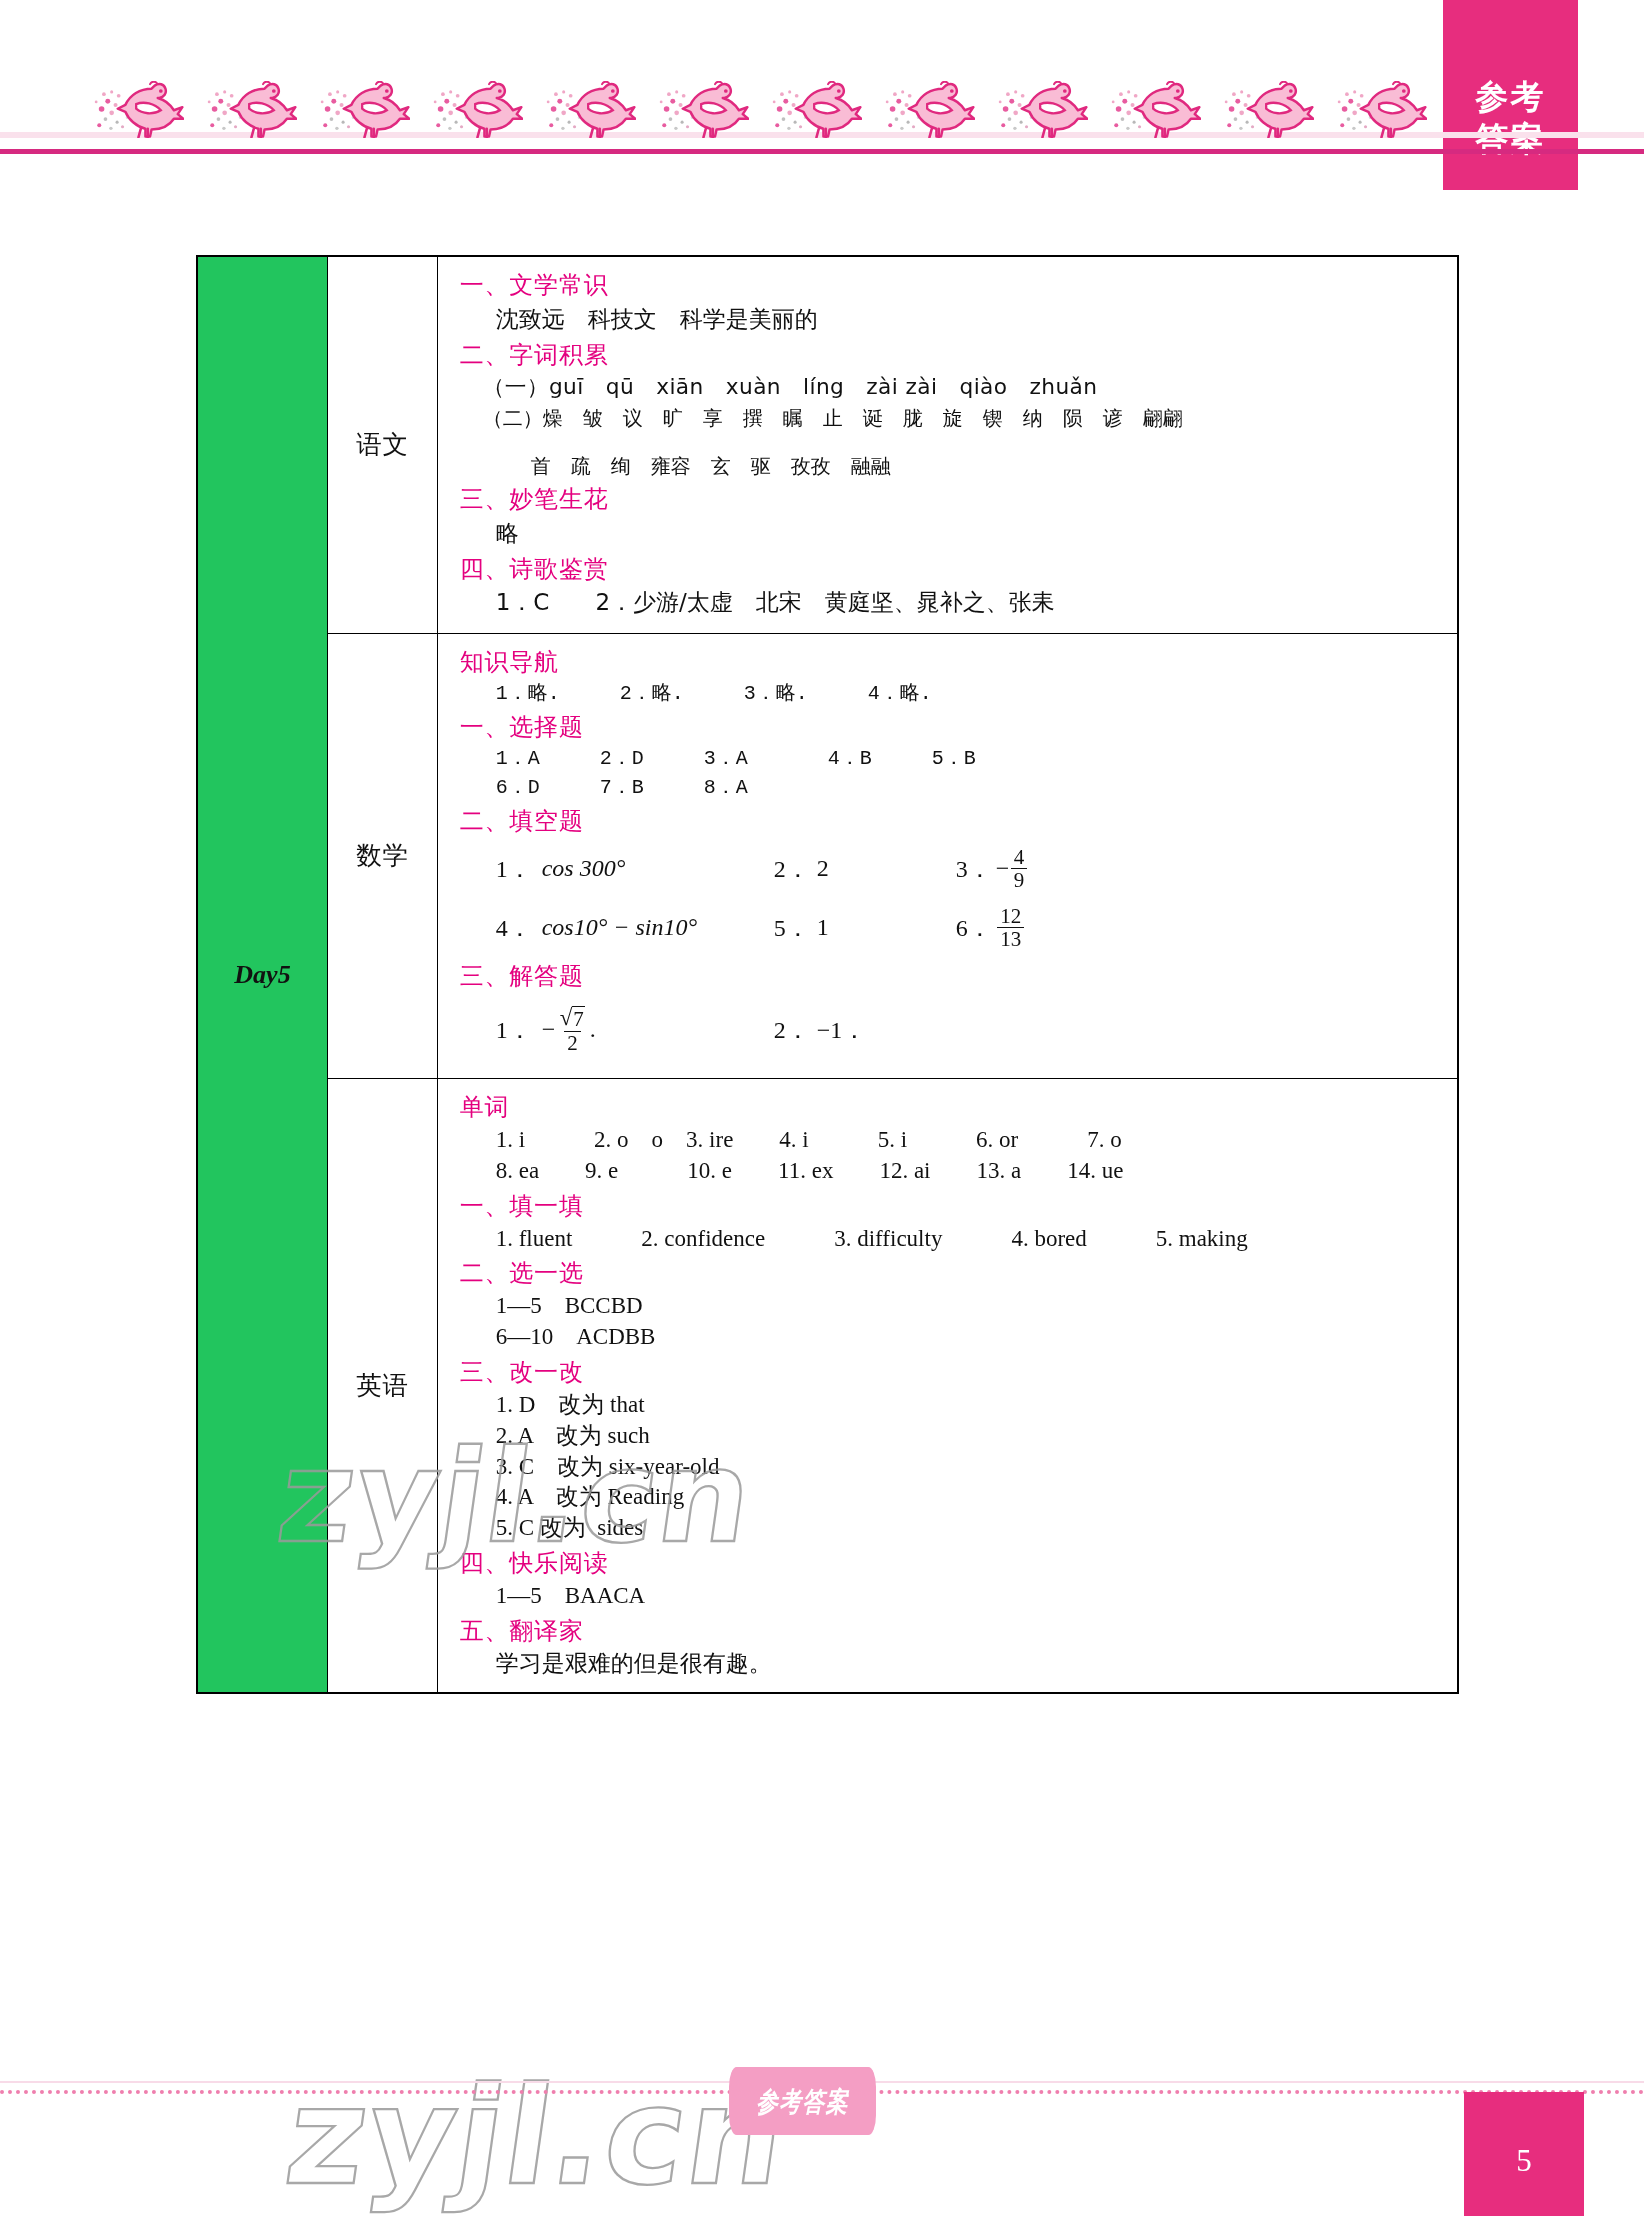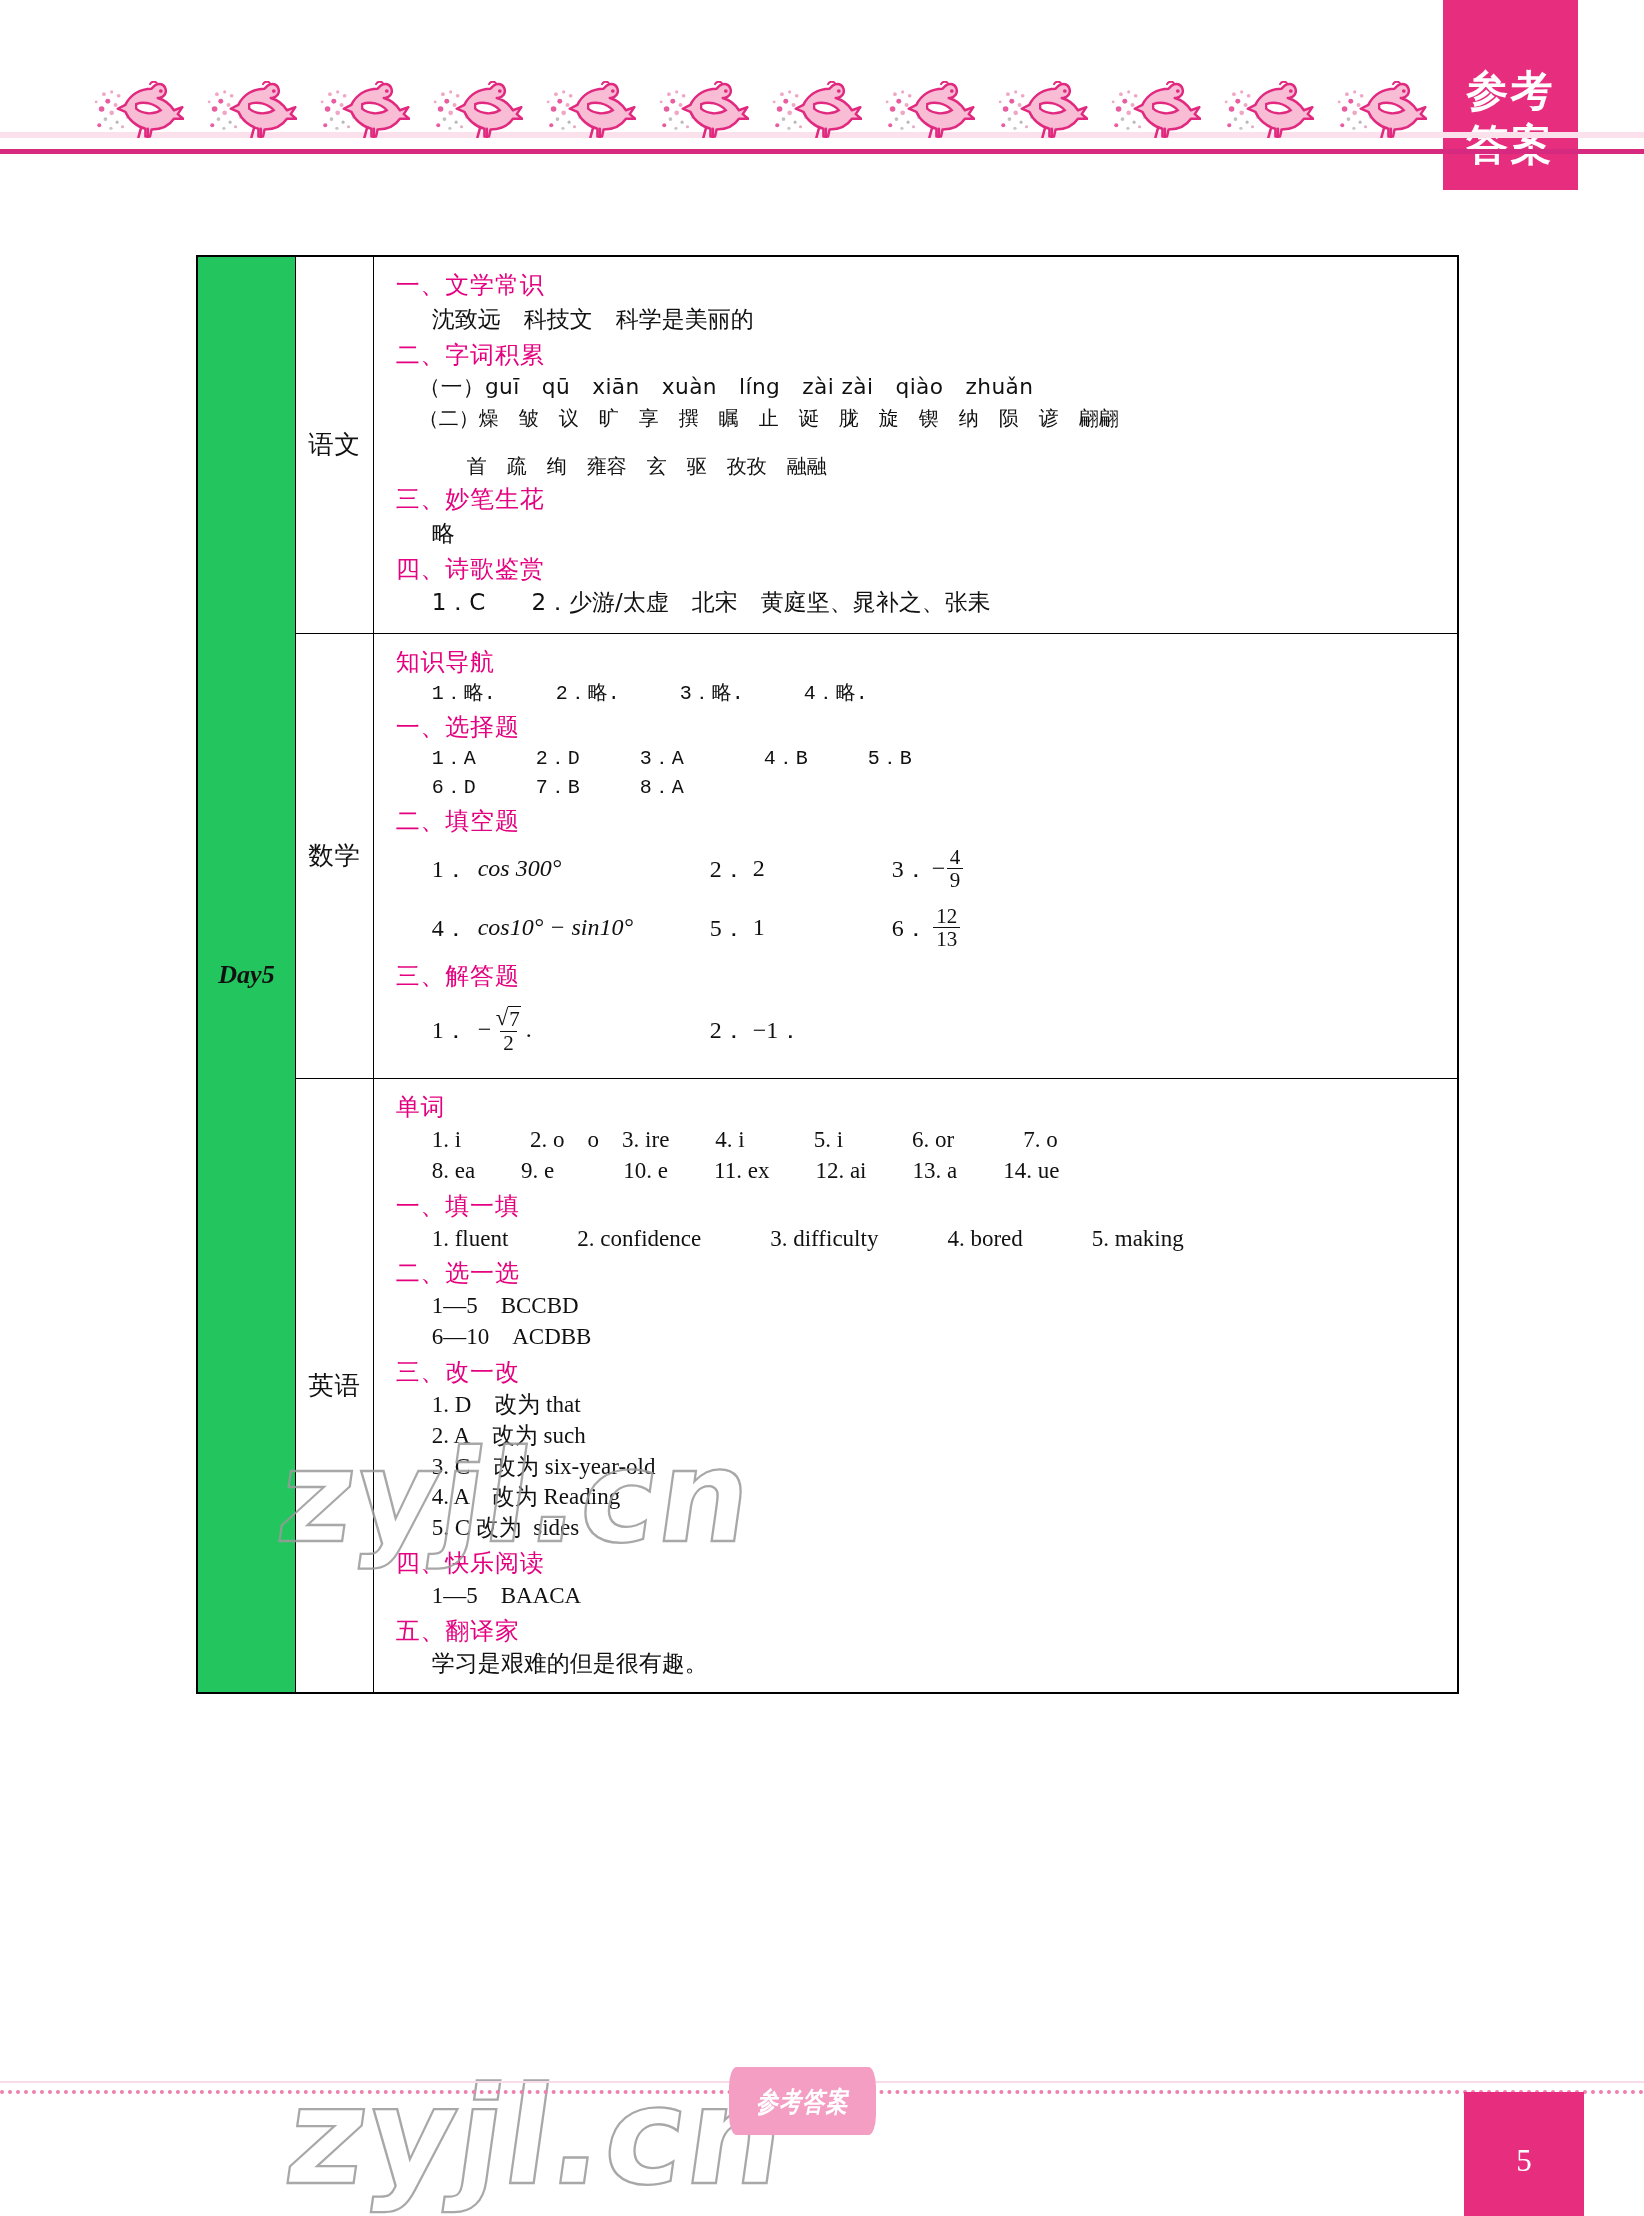--- a/index.html
+++ b/index.html
@@ -21,21 +21,21 @@
     background: #e72d7e;
     display: flex;
     flex-direction: column;
     align-items: center;
     justify-content: center;
     padding-top: 46px;
     box-sizing: border-box;
   }
   .corner-tab span {
     color: #ffffff;
-    font-size: 42px;
+    font-size: 33px;
     line-height: 1.28;
     letter-spacing: 2.3px;
     font-family: "DejaVu Sans", sans-serif;
     font-weight: 600;
   }
 
   
   .header-band {
     position: absolute;
     top: 132px; left: 0; width: 1645px; height: 28px;
@@ -62,21 +62,21 @@
     left: 196px; top: 255px;
     width: 1263px;
     border: 2.3px solid #000;
     border-collapse: collapse;
     table-layout: fixed;
     background: transparent;
   }
   .answer-table td {
     border: 1.5px solid #000;
     vertical-align: middle;
-    padding: 0;
+    padding: 16px;
   }
   .col-day {
     width: 97px;
     background: #22c55e;
     text-align: center;
   }
   .col-subject {
     width: 77px;
     text-align: center;
     background: transparent;

